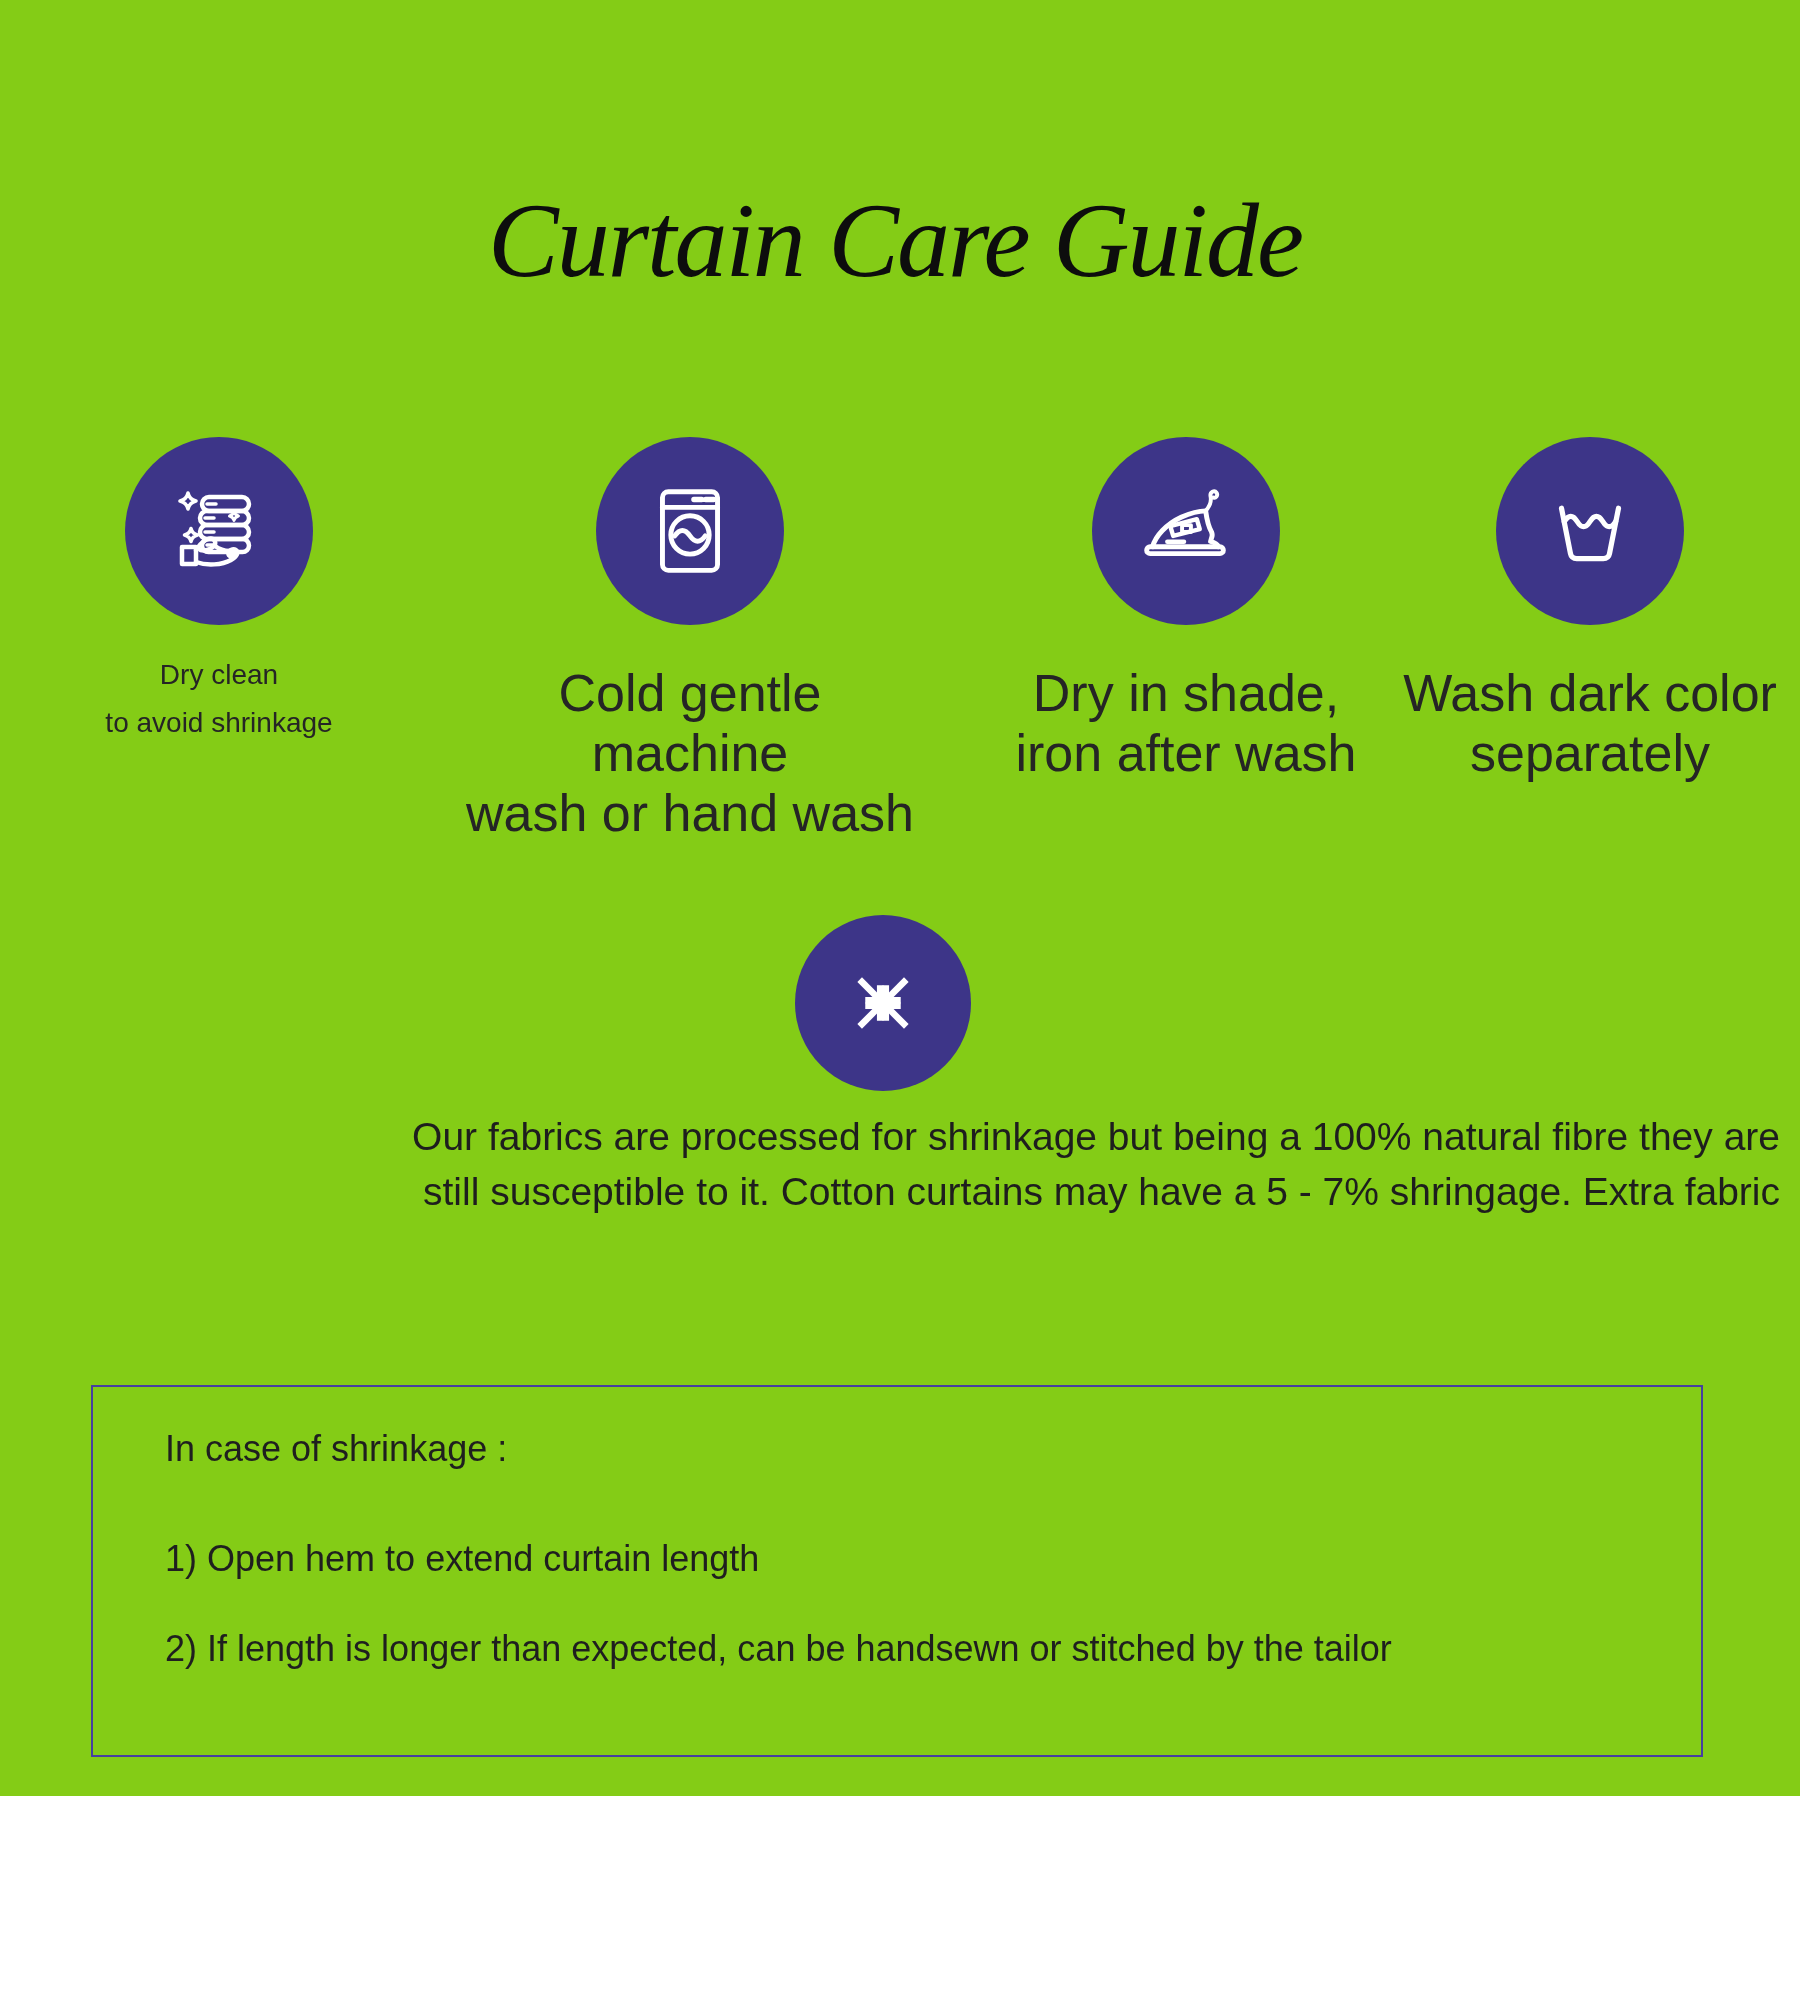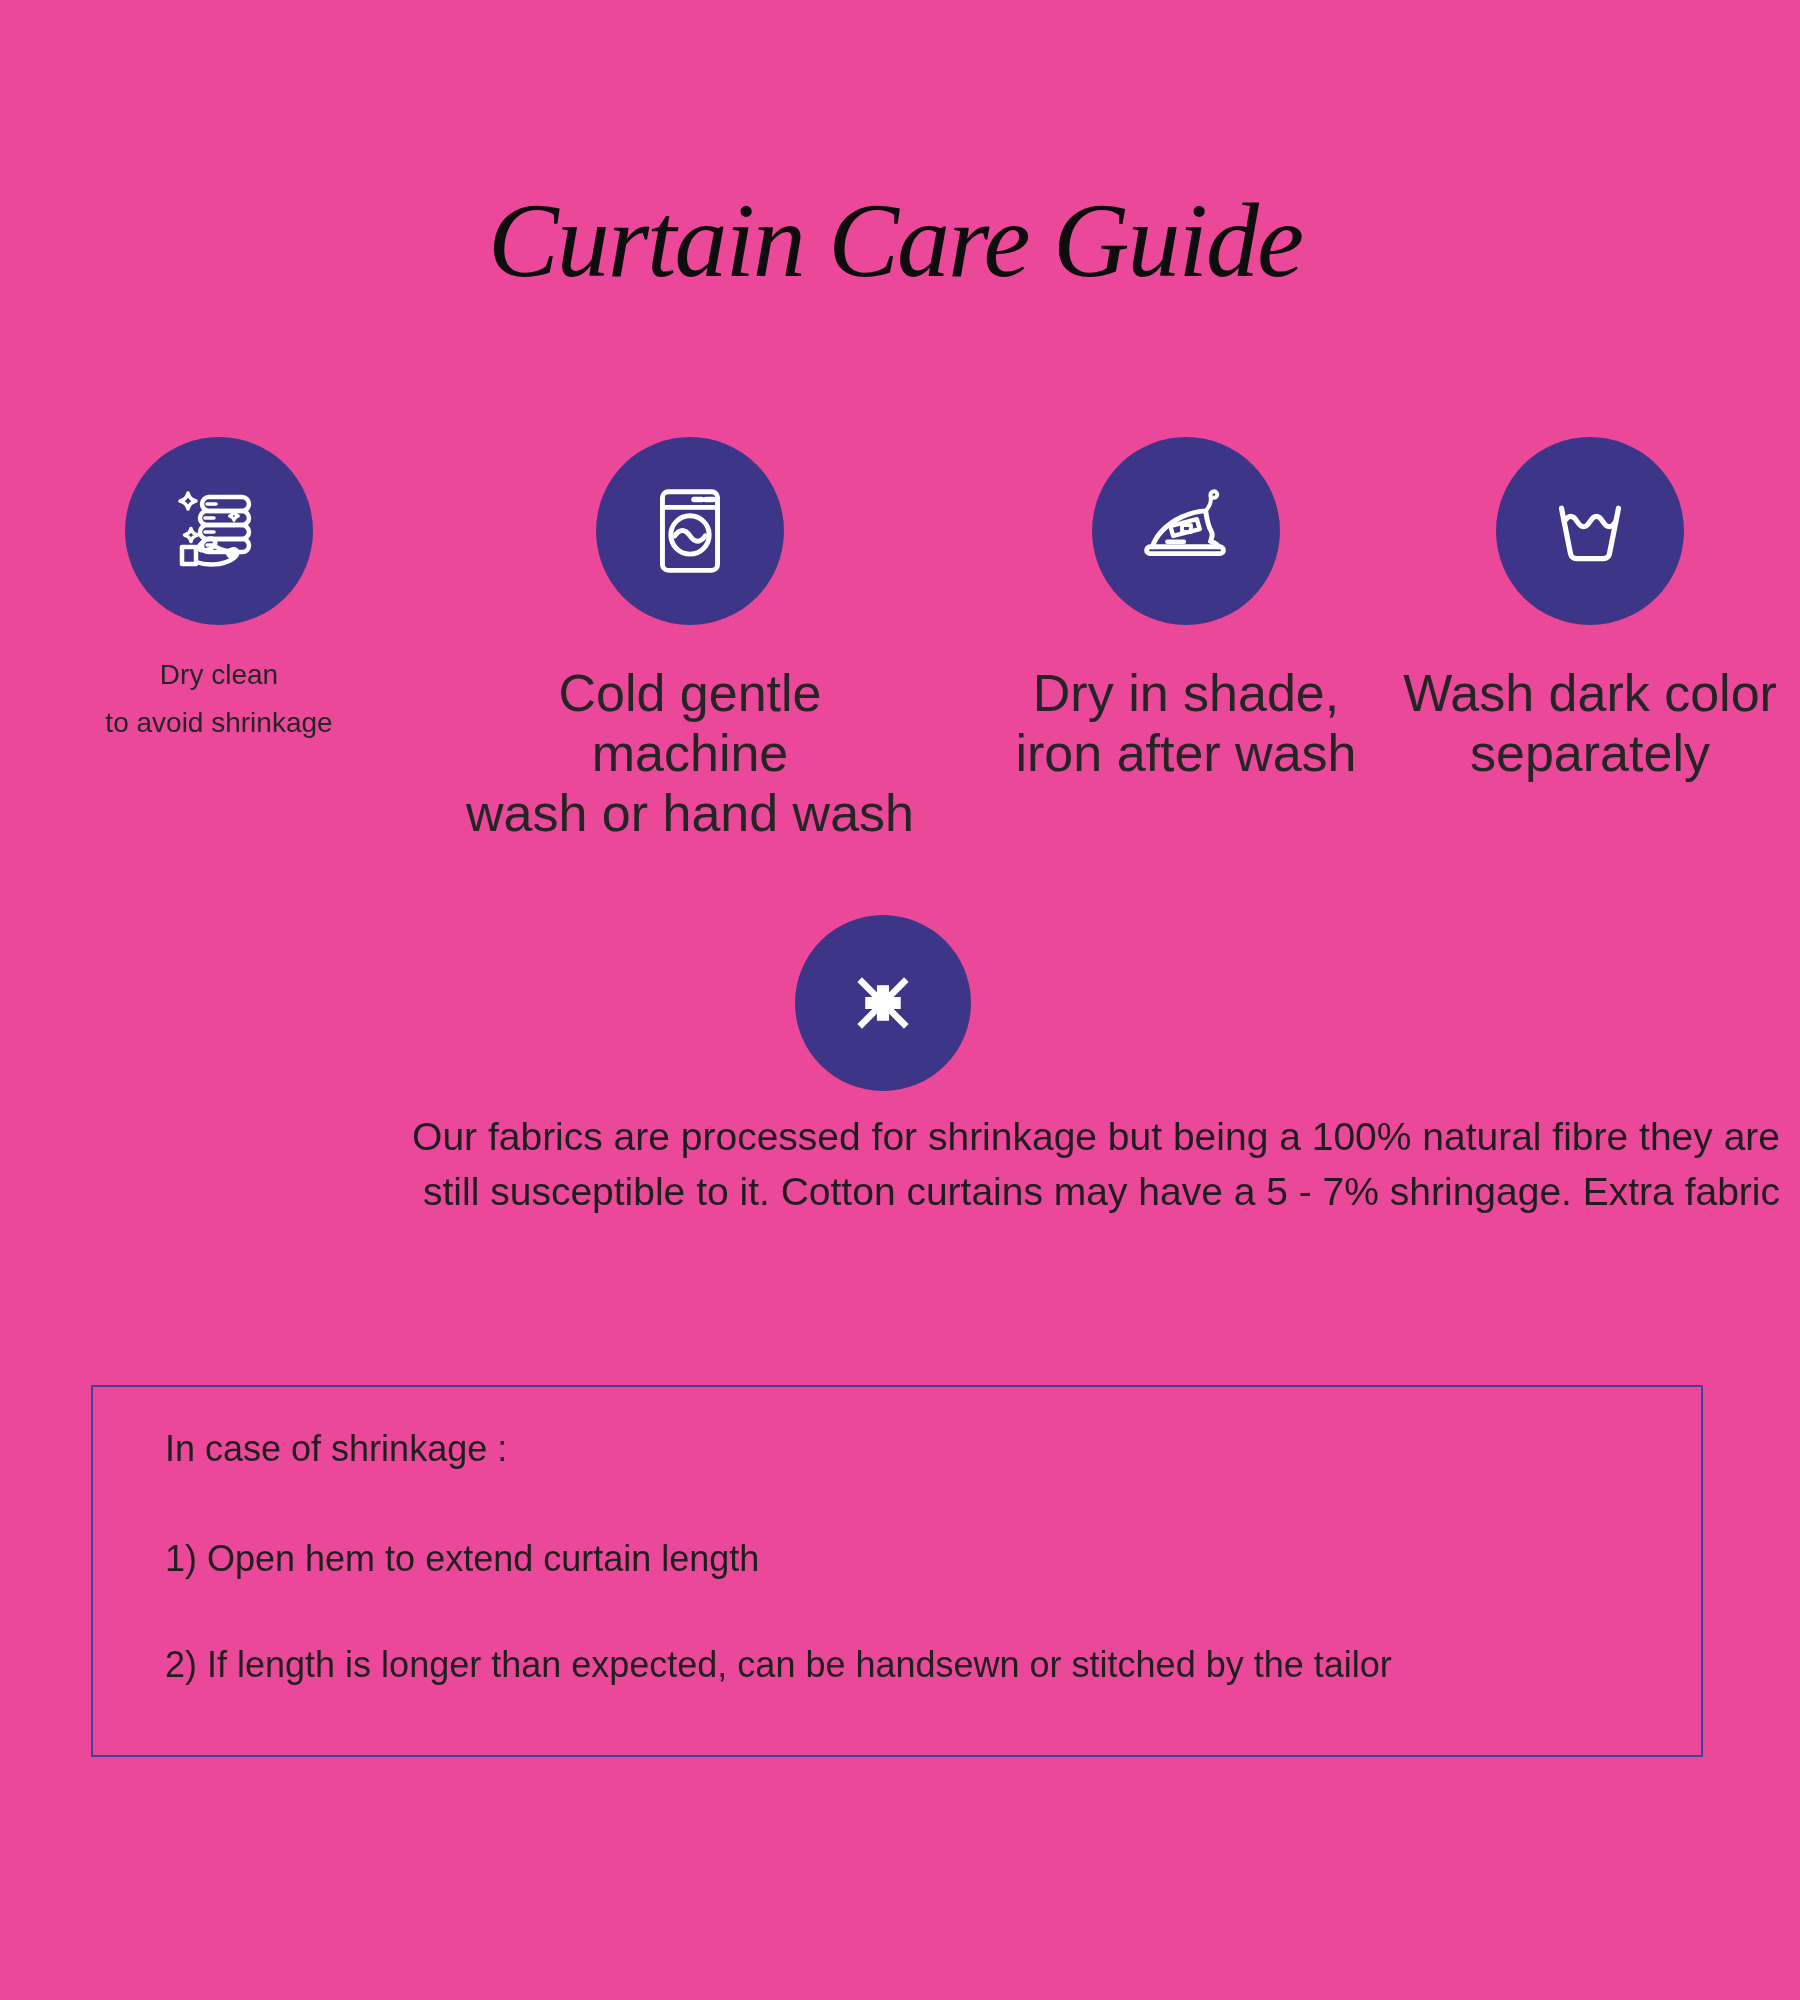--- a/index.html
+++ b/index.html
@@ -1,17 +1,17 @@
 <!DOCTYPE html>
 <html><head>
 <meta charset="utf-8">
 <style>
   html,body{margin:0;padding:0;background:#ffffff;}
   .page{
-    position:relative;width:1800px;height:2000px;background:#ec4899;overflow:hidden;
+    position:relative;width:1800px;height:1796px;background:#84cc16;overflow:hidden;
     font-family:"Liberation Sans", sans-serif;color:#222222;text-decoration:underline;
   }
   .title{
     position:absolute;top:188px;left:0;width:1790px;margin:0;
     text-align:center;font-family:"Liberation Serif","DejaVu Serif",serif;
     font-style:italic;font-weight:500;font-size:106px;letter-spacing:-2px;color:#0d0d0d;
     line-height:1;
   }
   .care-col{position:absolute;top:437px;width:460px;text-align:center;}
   .circle{
@@ -28,21 +28,21 @@
     position:absolute;top:1109px;left:20px;width:1760px;text-align:right;
     font-size:39px;line-height:55px;color:#1e1e1e;
   }
   .note-box{
     position:absolute;left:91px;top:1385px;width:1612px;height:372px;
     border:2px solid #4640A0;box-sizing:border-box;
     padding:39px 52px 0 72px;font-size:36px;color:#1f1f1f;
   }
   .box-heading{line-height:46px;}
   .box-item1{margin-top:64px;line-height:46px;}
-  .box-item2{margin-top:60px;line-height:46px;}
+  .box-item2{margin-top:44px;line-height:46px;}
   svg{display:block;}
 </style>
 </head>
 <body>
 
 <div class="page">
 
   <h1 class="title">Curtain Care Guide</h1>
 
   <div class="care-col" style="left:-11px;">

